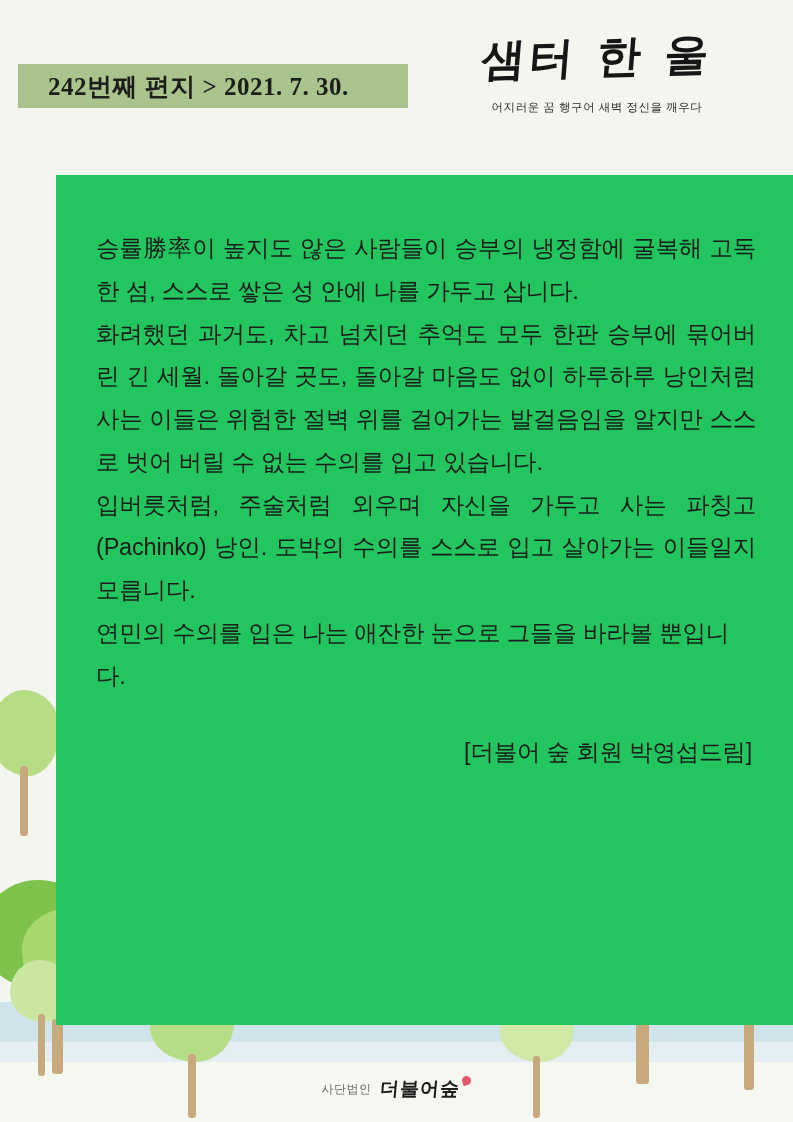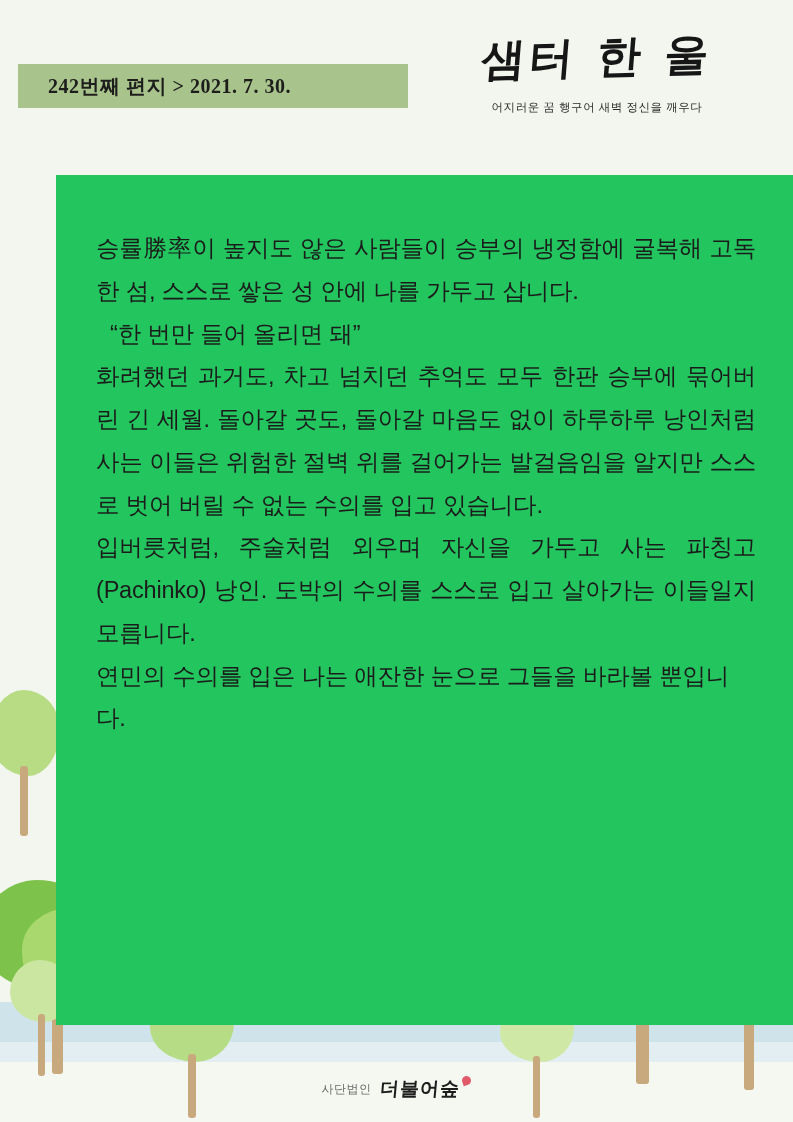--- a/index.html
+++ b/index.html
@@ -76,21 +76,21 @@
     left: 18px;
     top: 64px;
     width: 390px;
     height: 44px;
     background: #a8c38c;
     display: flex;
     align-items: center;
   }
   .letter-tag-text {
     color: #1d1d1b;
-    font-size: 20px;
+    font-size: 25px;
     font-weight: bold;
     letter-spacing: .5px;
     padding-left: 30px;
     font-family: "Liberation Serif", serif;
   }
   .brand {
     position: absolute;
     right: 46px;
     top: 34px;
     width: 300px;
@@ -244,24 +244,24 @@
   </div>
   <div class="brand">
     <div class="brand-title">샘터 한 울</div>
     <div class="brand-sub">어지러운 꿈 행구어 새벽 정신을 깨우다</div>
   </div>
 </div>
 
 <div class="card">
   <div class="body-text">
     <p class="p">승률勝率이 높지도 않은 사람들이 승부의 냉정함에 굴복해 고독한 섬, 스스로 쌓은 성 안에 나를 가두고 삽니다.</p>
-    <p class="p indent">“한 번만 들어 올리면 돼”</p>
     <p class="p">화려했던 과거도, 차고 넘치던 추억도 모두 한판 승부에 묶어버린 긴 세월. 돌아갈 곳도, 돌아갈 마음도 없이 하루하루 낭인처럼 사는 이들은 위험한 절벽 위를 걸어가는 발걸음임을 알지만 스스로 벗어 버릴 수 없는 수의를 입고 있습니다.</p>
     <p class="p">입버릇처럼, 주술처럼 외우며 자신을 가두고 사는 파칭고(Pachinko) 낭인. 도박의 수의를 스스로 입고 살아가는 이들일지 모릅니다.</p>
     <p class="p plain">연민의 수의를 입은 나는 애잔한 눈으로 그들을 바라볼 뿐입니다.</p>
+    <div class="signature">[더불어 숲 회원 박영섭드림]</div>
   </div>
 </div>
 
 <div class="footer-logo">
   <span class="footer-logo-small">사단법인</span>
   <span class="footer-logo-main">더불어숲</span>
   <span class="footer-logo-dot"></span>
 </div>
 
 </body></html>

